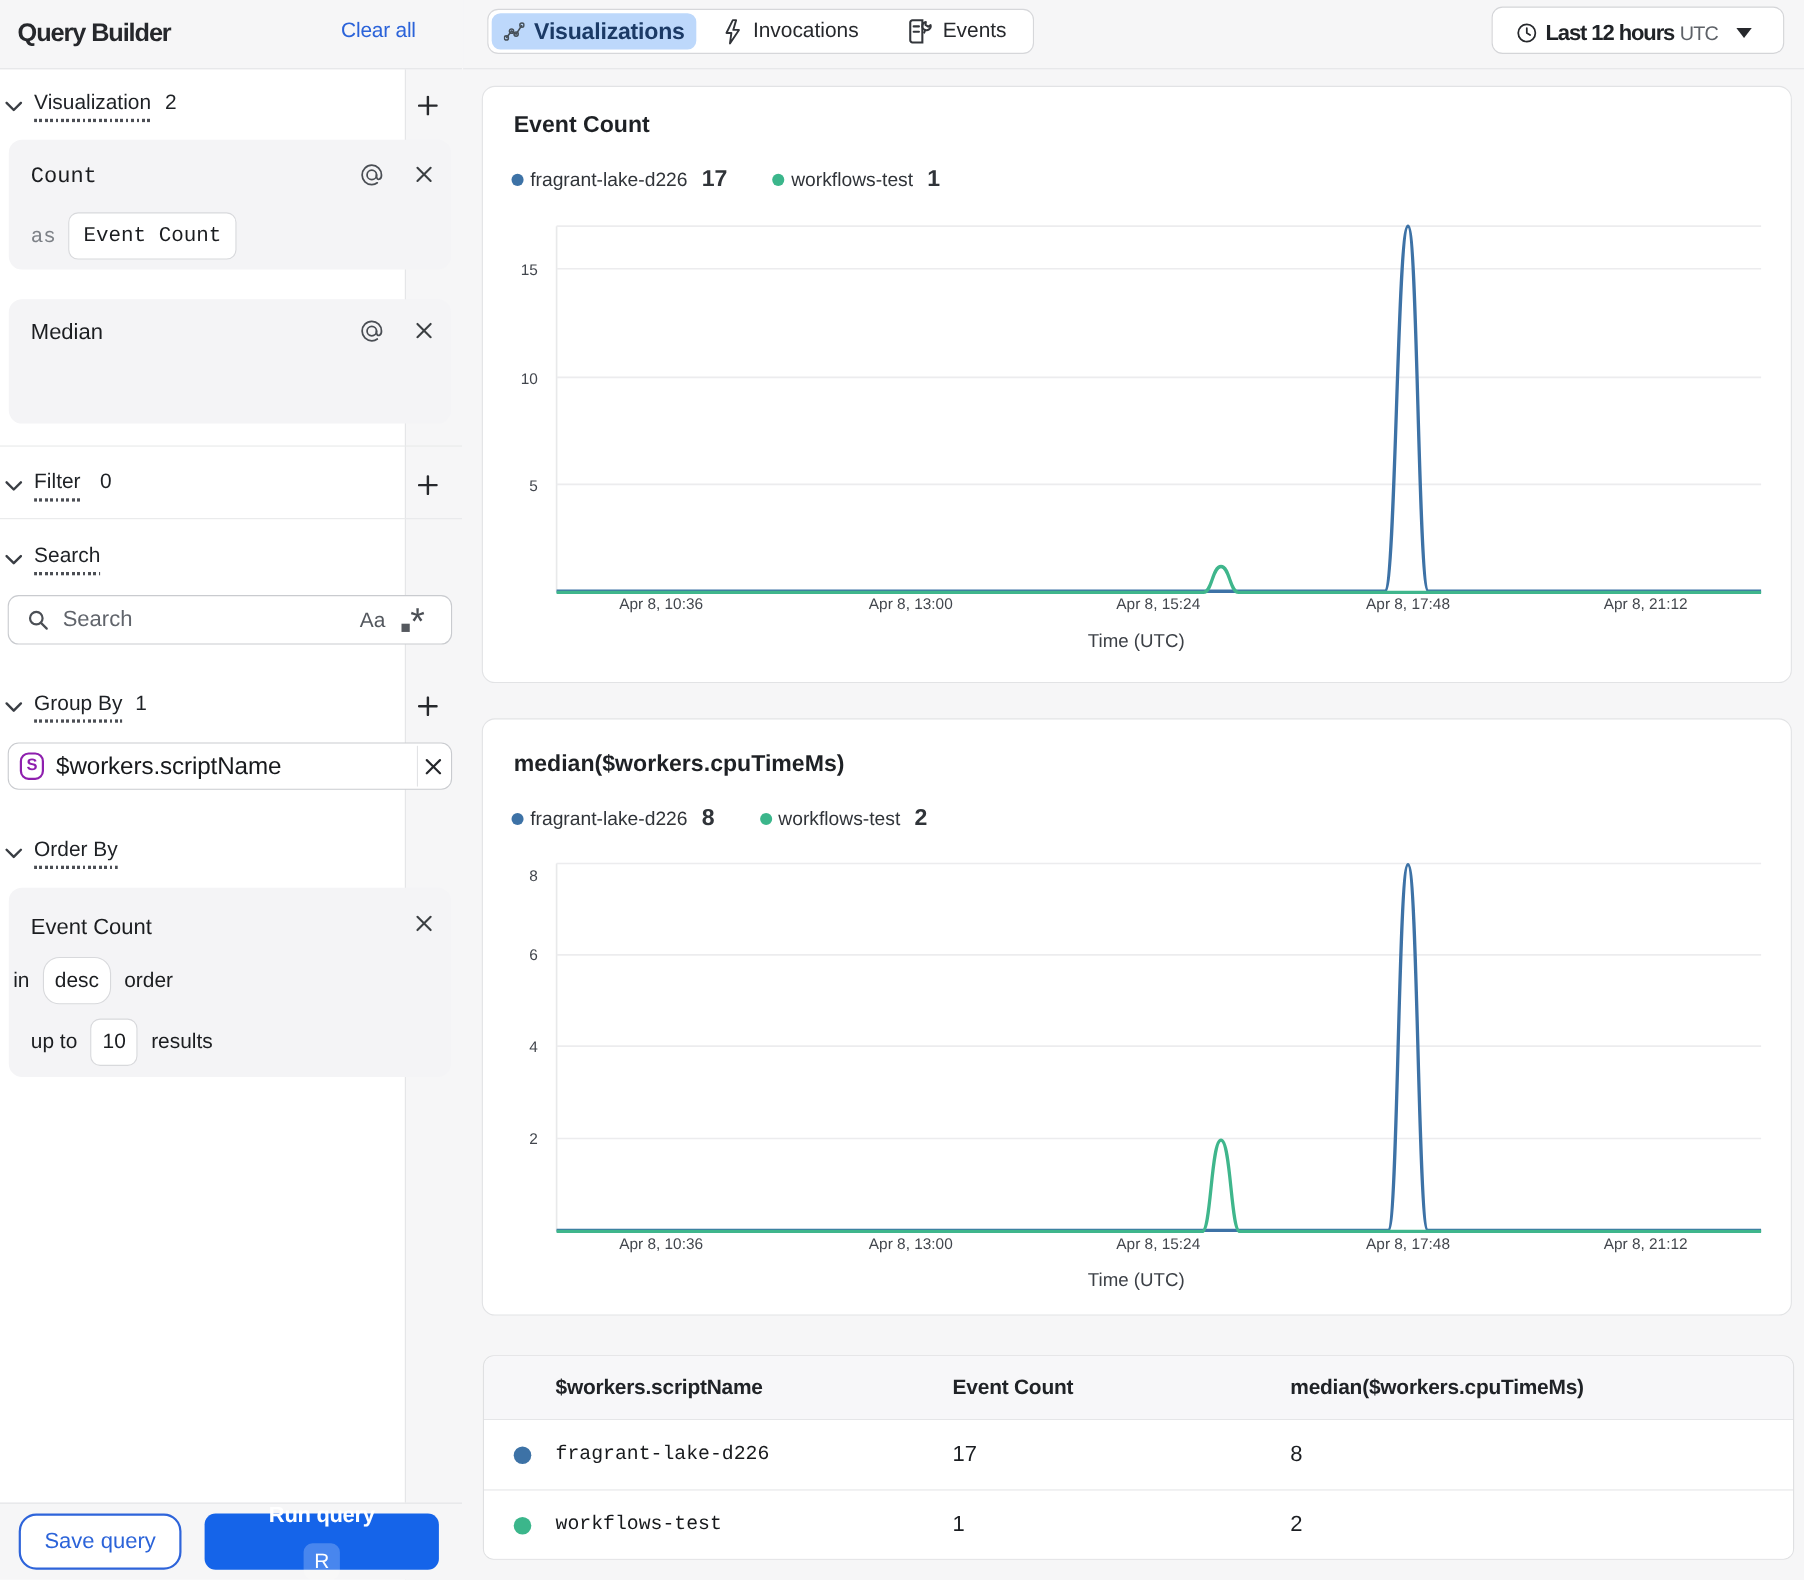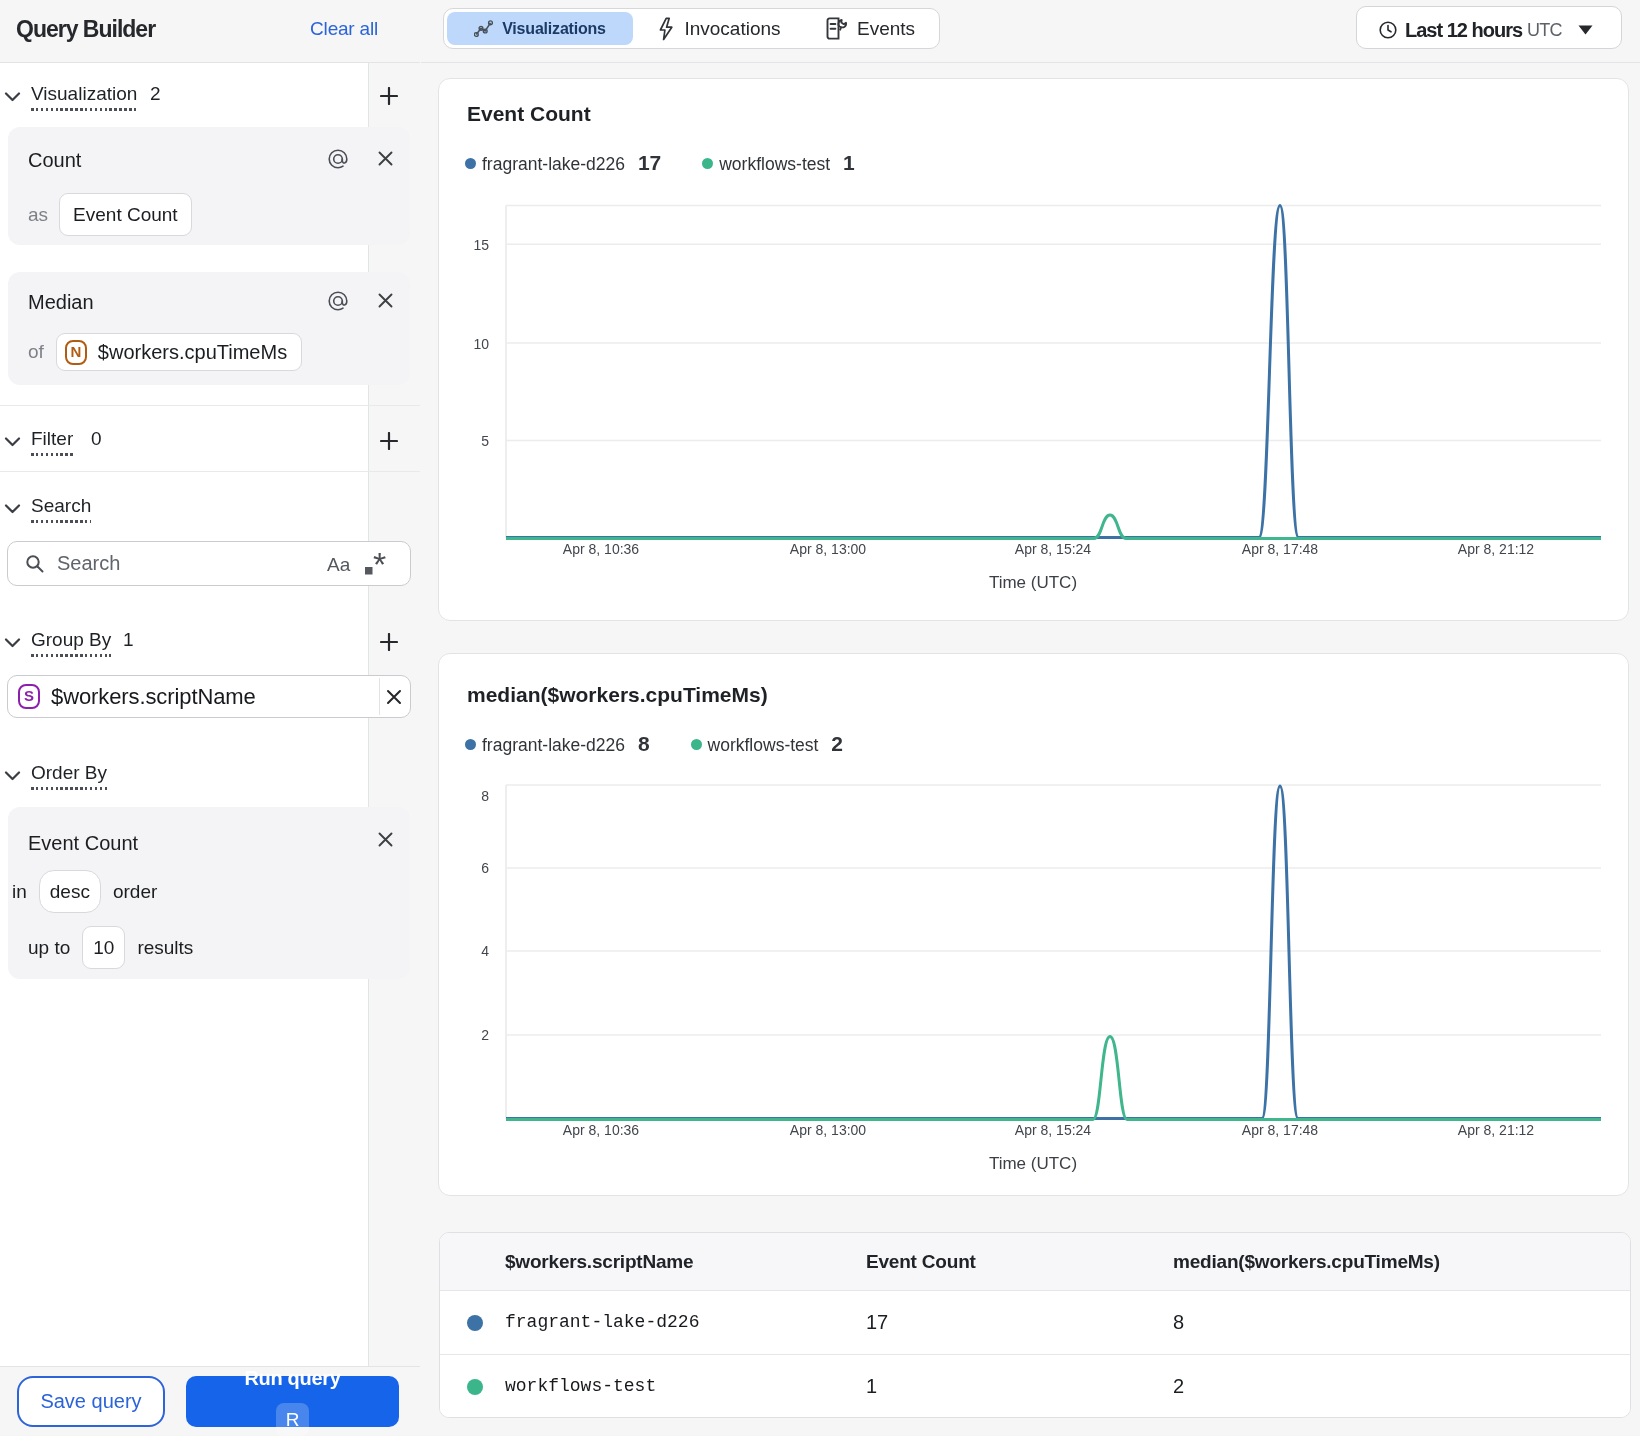--- a/index.html
+++ b/index.html
@@ -26,21 +26,21 @@
   .sb-foot { position:absolute; left:0; top:1366px; width:420px; height:70px; background:#f6f6f7; border-top:1px solid #e3e4e6; }
   .btn-save { position:absolute; left:17px; top:9px; width:148px; height:51px; background:#fff; border:2px solid #2e64da; border-radius:16px; color:#2b63d9; font-size:20px; font-weight:500; text-align:center; line-height:47px; }
   .btn-run { position:absolute; left:186px; top:9px; width:213px; height:51px; background:#1564e9; border-radius:10px; color:#fff; font-size:20px; font-weight:700; letter-spacing:-0.3px; display:flex; align-items:center; justify-content:center; gap:13px;flex-direction:column; }
   .btn-run .r { display:inline-block; width:33px; height:33px; background:rgba(255,255,255,0.22); border-radius:8px; font-size:19px; font-weight:400; letter-spacing:0; text-align:center; line-height:33px; }
 
   
   #main { position:absolute; left:421px; top:0; width:1219px; height:1436px; }
   .topbar { position:absolute; left:0; top:0; width:1219px; height:63px; background:#f6f6f7; border-bottom:1px solid #e3e4e6; }
   .tabs { position:absolute; left:22px; top:8px; width:497px; height:41px; background:#fff; border:1px solid #d6d7da; border-radius:10px; display:flex; padding:3px; }
   .tab { display:flex; align-items:center; justify-content:center; gap:9px; font-size:19px; color:#26282c; border-radius:8px; }
-  .tab.active { background:#bdd8fb; color:#1b3a66; font-weight:700; font-size:16px; letter-spacing:-0.2px; }
+  .tab.active { background:#bdd8fb; color:#1b3a66; font-weight:700; font-size:21px; letter-spacing:-0.2px; }
   .timedd { position:absolute; left:935px; top:6px; width:266px; height:43px; background:#fff; border:1px solid #d4d5d8; border-radius:10px; display:flex; align-items:center; padding-left:22px; padding-top:5px; white-space:nowrap; }
   .chart-card { position:absolute; left:17px; width:1191px; height:543px; background:#fff; border:1px solid #e2e3e5; border-radius:12px; }
   .chart-card .title { position:absolute; left:28px; top:23px; font-size:21px; font-weight:700; color:#1e2125; }
   .legend { position:absolute; left:26px; top:72px; display:flex; align-items:center; gap:41px; font-size:17.5px; color:#303439; }
   .legend .item { display:flex; align-items:center; gap:6px; }
   .legend .dot { width:11px; height:11px; border-radius:50%; }
   .legend b { font-weight:700; font-size:21px; margin-left:8px; }
   .dot-blue { background:#3d72a6; }
   .dot-green { background:#3bb68b; }
 
@@ -68,21 +68,21 @@
     <svg class="chev" width="17" height="10" viewBox="0 0 17 10">
         <path d="M2 1.5 L8.5 8 L15 1.5" fill="none" stroke="#3a3e44" stroke-width="2.2" stroke-linecap="round" stroke-linejoin="round"></path>
       </svg>
     <span class="lbl">Visualization</span>
     <span class="num" style="left:150px;">2</span>
     <svg class="plus" width="18" height="18" viewBox="0 0 18 18">
         <path d="M9 1 V17 M1 9 H17" stroke="#27292d" stroke-width="2.2" stroke-linecap="round"></path>
       </svg>
   </div>
 
-  <div class="card" style="top:127px; height:118px;">
+  <div class="card" style="top:127px; height:118px;font-family:Liberation Mono, monospace;">
     <div class="ctitle" style="top:22px;">Count</div>
     <svg class="abs" style="left:319px; top:21px;" width="22" height="22" viewBox="0 0 22 22">
         <circle cx="11" cy="11" r="4.3" fill="none" stroke="#4a4e54" stroke-width="1.6"></circle>
         <path d="M15.3 11 V12.3 C15.3 14.5 16.6 15.2 17.8 14.9 C19.3 14.5 19.8 13 19.8 11 C19.8 6.1 15.9 2.2 11 2.2 C6.1 2.2 2.2 6.1 2.2 11 C2.2 15.9 6.1 19.8 11 19.8 C13 19.8 14.7 19.2 16 18.2" fill="none" stroke="#4a4e54" stroke-width="1.6" stroke-linecap="round"></path>
       </svg>
     <svg class="abs" style="left:370px; top:24px;" width="15" height="15" viewBox="0 0 15 15">
         <path d="M1.5 1.5 L13.5 13.5 M13.5 1.5 L1.5 13.5" stroke="#3c4043" stroke-width="1.9" stroke-linecap="round"></path>
       </svg>
     <div class="abs" style="left:20px; top:66px; display:flex; align-items:center; gap:11px;">
       <span class="gray" style="font-size:19px;">as</span>
@@ -92,27 +92,20 @@
 
   <div class="card" style="top:272px; height:113px;">
     <div class="ctitle" style="top:19px;">Median</div>
     <svg class="abs" style="left:319px; top:18px;" width="22" height="22" viewBox="0 0 22 22">
         <circle cx="11" cy="11" r="4.3" fill="none" stroke="#4a4e54" stroke-width="1.6"></circle>
         <path d="M15.3 11 V12.3 C15.3 14.5 16.6 15.2 17.8 14.9 C19.3 14.5 19.8 13 19.8 11 C19.8 6.1 15.9 2.2 11 2.2 C6.1 2.2 2.2 6.1 2.2 11 C2.2 15.9 6.1 19.8 11 19.8 C13 19.8 14.7 19.2 16 18.2" fill="none" stroke="#4a4e54" stroke-width="1.6" stroke-linecap="round"></path>
       </svg>
     <svg class="abs" style="left:370px; top:21px;" width="15" height="15" viewBox="0 0 15 15">
         <path d="M1.5 1.5 L13.5 13.5 M13.5 1.5 L1.5 13.5" stroke="#3c4043" stroke-width="1.9" stroke-linecap="round"></path>
       </svg>
-    <div class="abs" style="left:20px; top:61px; display:flex; align-items:center; gap:12px;">
-      <span class="gray" style="font-size:19px;">of</span>
-      <span class="ibtn" style="height:38px; display:inline-flex; align-items:center; padding:0 14px 0 8px; gap:11px;">
-        <span style="display:inline-block; width:22px; height:25px; border:2.5px solid #b05c12; border-radius:8px; color:#b05c12; font-size:15px; font-weight:700; text-align:center; line-height:20px;">N</span>
-        <span style="font-size:20px;">$workers.cpuTimeMs</span>
-      </span>
-    </div>
   </div>
 
   <div class="divider" style="top:405px;"></div>
 
   <div class="sec-title" style="top:428px;">
     <svg class="chev" width="17" height="10" viewBox="0 0 17 10">
         <path d="M2 1.5 L8.5 8 L15 1.5" fill="none" stroke="#3a3e44" stroke-width="2.2" stroke-linecap="round" stroke-linejoin="round"></path>
       </svg>
     <span class="lbl">Filter</span>
     <span class="num" style="left:91px;">0</span>

